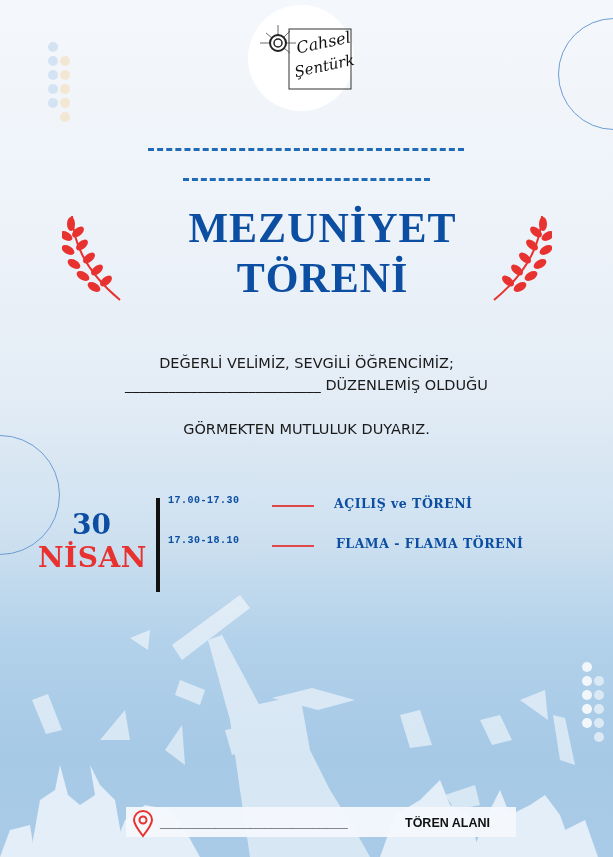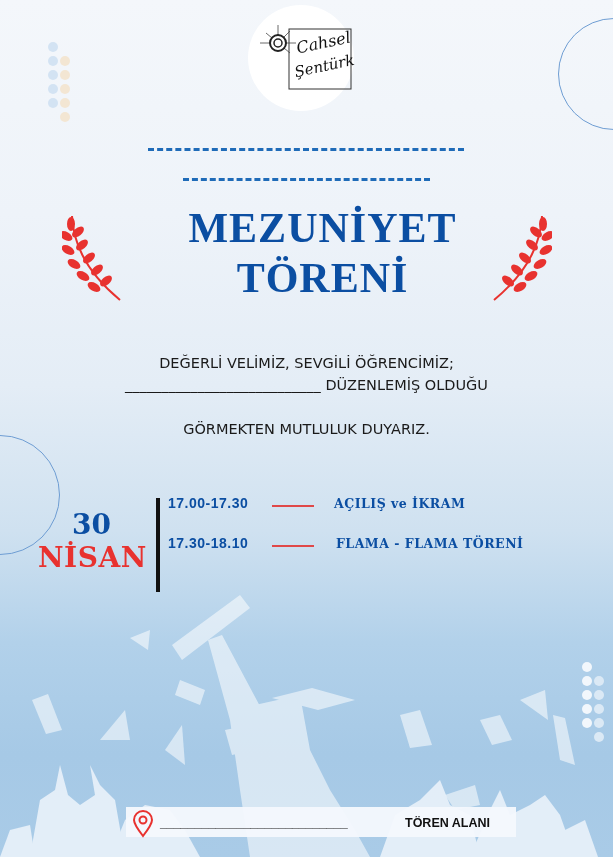--- a/index.html
+++ b/index.html
@@ -21,21 +21,21 @@
     left:16px; width:613px; text-align:center; color:#0b4ea2;
     font-family:Liberation Serif, serif; font-weight:bold; letter-spacing:1px;
   }
   .body-text {
     left:0; width:613px; text-align:center; color:#1a1a1a; font-size:14.5px; line-height:22px;
     font-family:"DejaVu Sans", sans-serif;
   }
   .date-num { font-family:"DejaVu Serif", serif; font-weight:bold; color:#0b4ea2; }
   .date-month { font-family:"DejaVu Serif", serif; font-weight:bold; color:#e8322f; }
   .vbar { left:156px; top:498px; width:4px; height:94px; background:#111; }
-  .sched-time { font-family:Liberation Sans, sans-serif; font-weight:bold; color:#0b4ea2; font-size:14px; letter-spacing:0.5px; }
+  .sched-time { font-family:Liberation Mono, monospace; font-weight:bold; color:#0b4ea2; font-size:10px; letter-spacing:0.5px; }
   .sched-line { height:2px; background:#e04848; width:42px; }
   .sched-label { font-family:"DejaVu Serif", serif; font-weight:bold; color:#0b4ea2; font-size:12.5px; letter-spacing:0.5px; }
   .venue-bar {
     left:126px; top:807px; width:390px; height:30px; background:rgba(244,248,253,0.95);
   }
   .venue-text { font-size:12.5px; font-weight:bold; color:#111; font-family:"Liberation Sans", sans-serif; }
 </style>
 </head>
 <body>
 
@@ -124,21 +124,21 @@
   <div class="abs body-text" style="top:418px;">GÖRMEKTEN MUTLULUK DUYARIZ.</div>
 
   <div class="abs date-num" style="left:72px;top:508px;font-size:28px;width:64px;text-align:left;">30</div>
   <div class="abs date-month" style="left:38px;top:541px;font-size:28px;letter-spacing:0.5px;">NİSAN</div>
 
   <div class="abs vbar"></div>
 
   <div class="abs" style="left:168px;top:495px;width:440px;height:20px;">
     <span class="abs sched-time" style="left:0;top:0;">17.00-17.30</span>
     <div class="abs sched-line" style="left:104px;top:10px;"></div>
-    <span class="abs sched-label" style="left:166px;top:1px;">AÇILIŞ ve İKRAM</span>
+    <span class="abs sched-label" style="left:166px;top:1px;">AÇILIŞ ve TÖRENİ</span>
   </div>
   <div class="abs" style="left:168px;top:535px;width:440px;height:20px;">
     <span class="abs sched-time" style="left:0;top:0;">17.30-18.10</span>
     <div class="abs sched-line" style="left:104px;top:10px;"></div>
     <span class="abs sched-label" style="left:168px;top:1px;">FLAMA - FLAMA TÖRENİ</span>
   </div>
 
   <svg class="abs" style="left:0;top:590px;" width="613" height="267" viewBox="0 0 613 267">
     <g fill="#ffffff" opacity="0.55">
 

